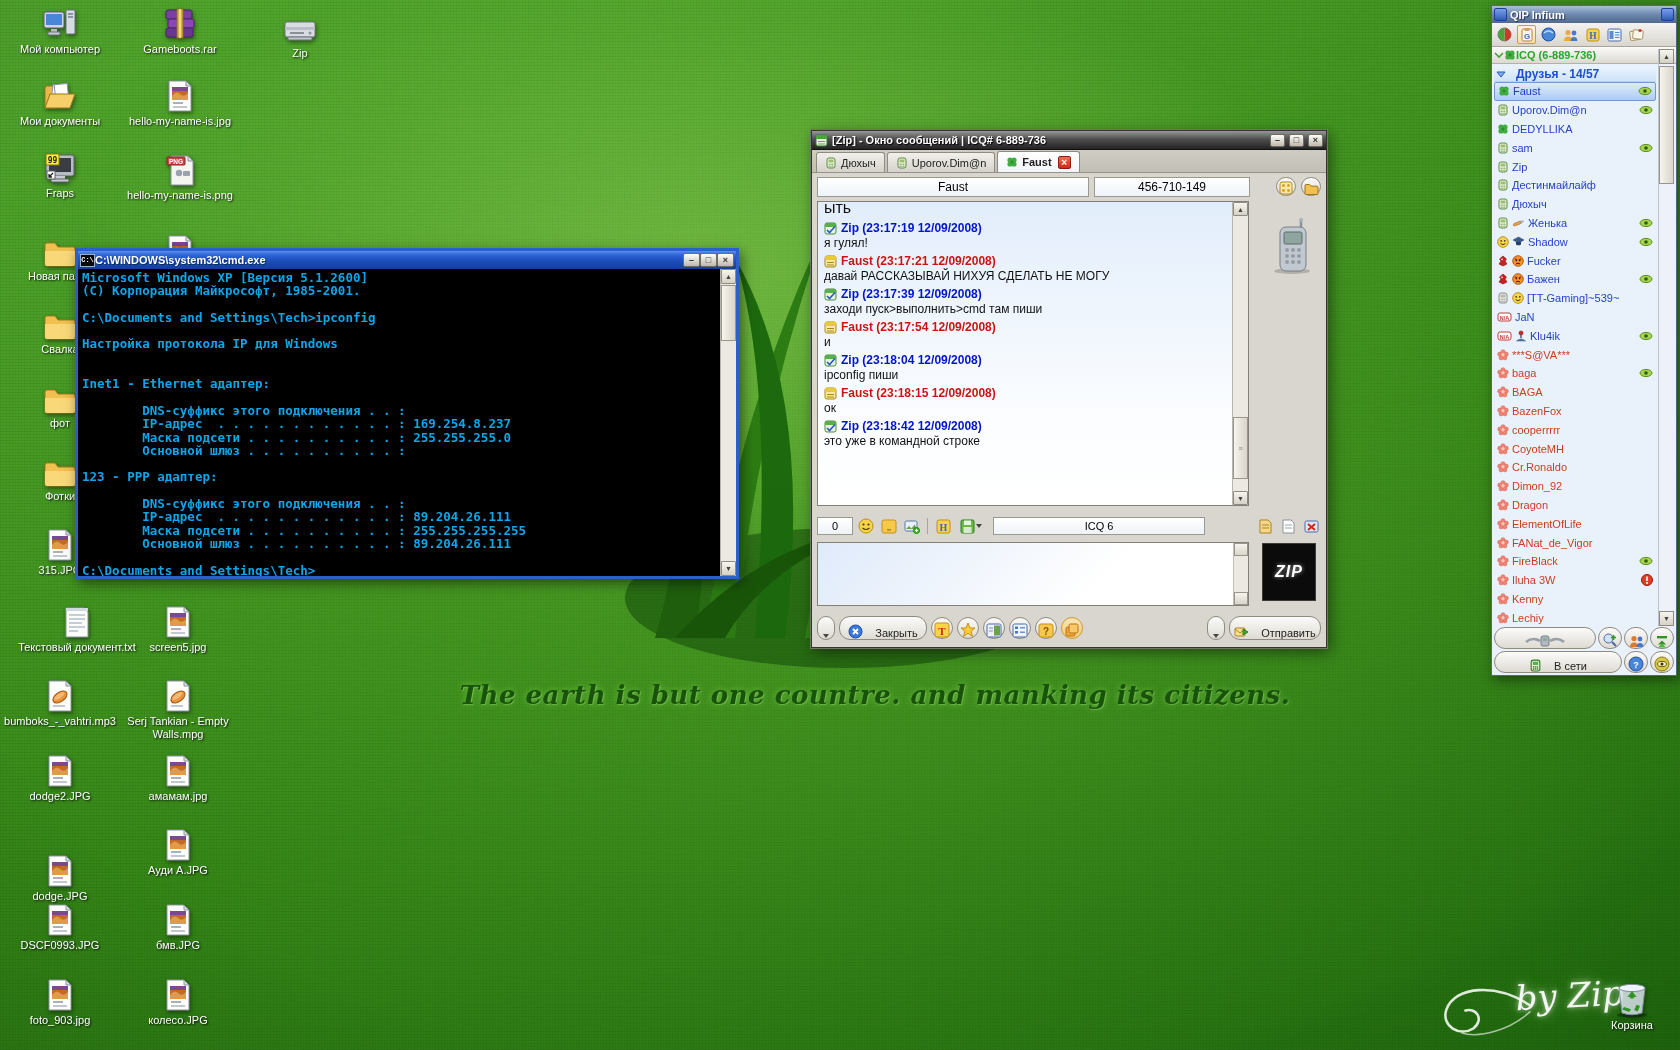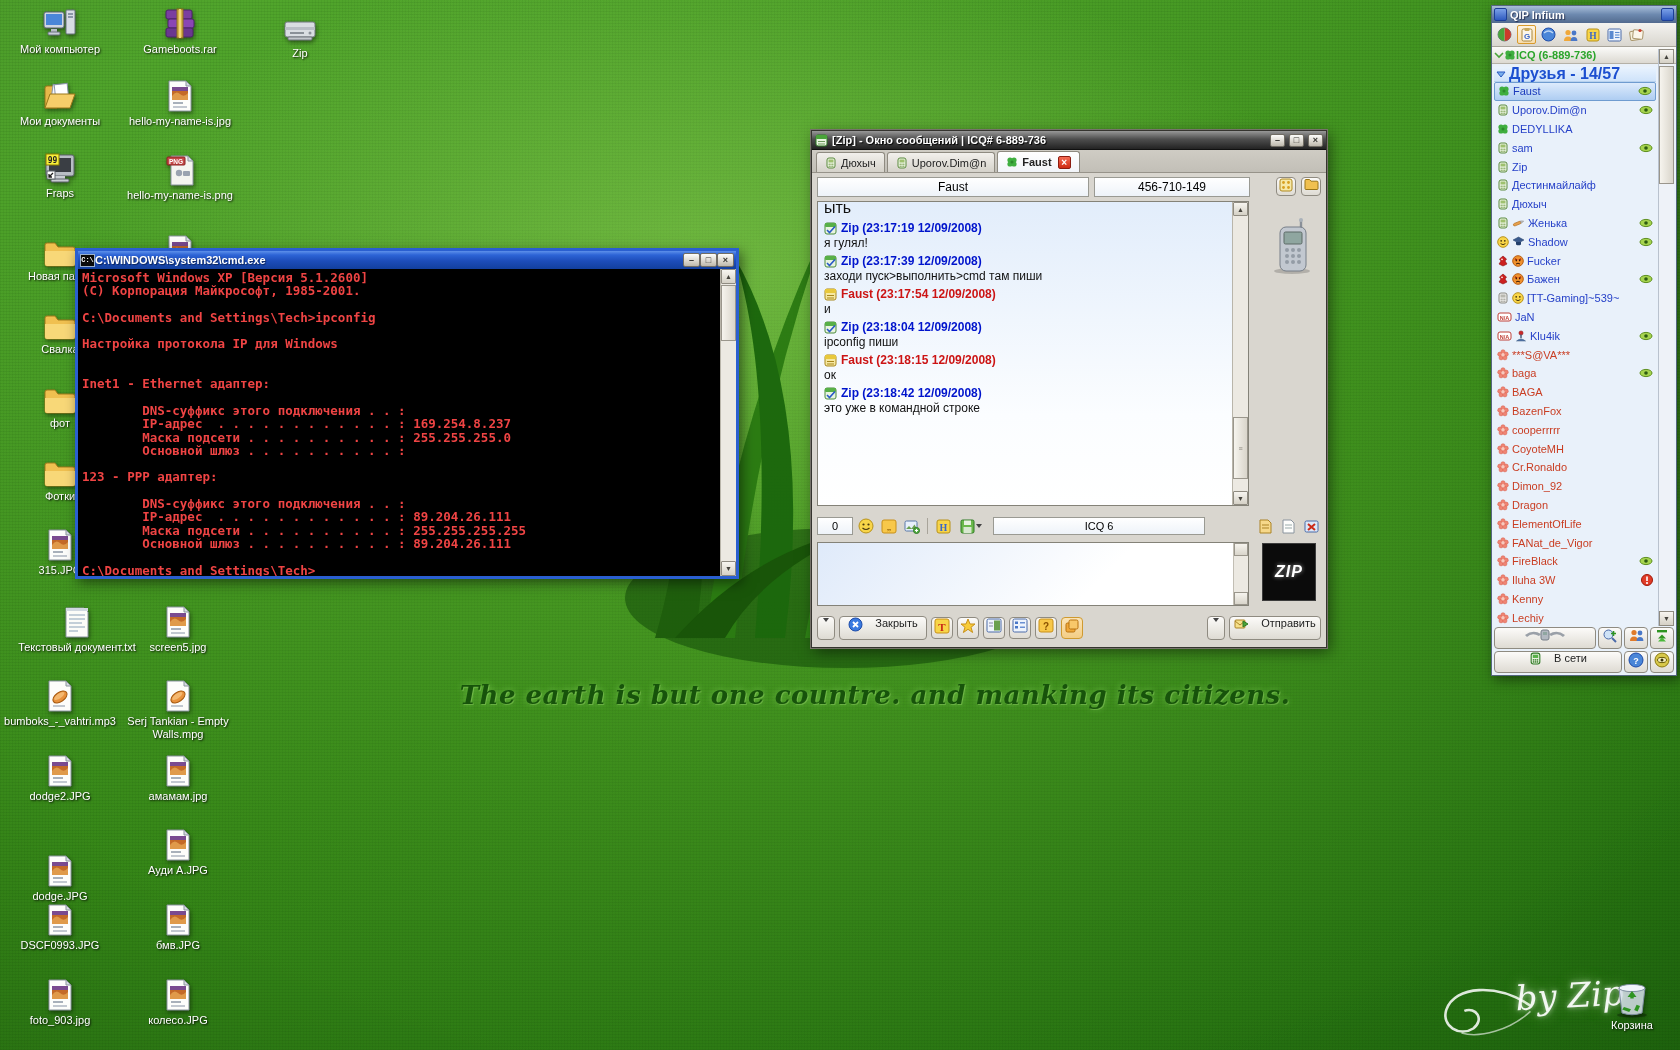--- a/index.html
+++ b/index.html
@@ -29,33 +29,33 @@
   .dicon-img{height:34px;display:flex;align-items:flex-end;justify-content:center;filter:drop-shadow(1px 2px 2px rgba(0,0,0,.45))}
   .dicon-label{margin-top:3px;font-size:11px;line-height:13px;color:#fff;text-align:center;max-width:118px;
     text-shadow:1px 1px 2px rgba(0,0,0,.9)}
   #recycle{position:absolute;left:1592px;top:978px;width:80px;z-index:3;display:flex;flex-direction:column;align-items:center}
   #recycle .dicon-label{margin-top:1px}
 
   
   .xp-btn{width:17px;height:14px;border:1px solid #716d64;border-radius:2px;display:flex;align-items:center;justify-content:center;
     font:bold 9px/9px "Liberation Sans",sans-serif;color:#33322e;background:linear-gradient(180deg,#fdfdfb,#d9d5cc 60%,#beb9ad)}
   .fieldish{border:1px solid #9a9a93;background:linear-gradient(180deg,#fff,#eef3f9);display:flex;align-items:center;justify-content:center}
-  .cbtn{border:1px solid #8f8b81;border-radius:4px;background:linear-gradient(180deg,#fcfbf9,#dedbd3);display:flex;align-items:flex-start;justify-content:center;gap:12px}
+  .cbtn{border:1px solid #8f8b81;border-radius:11px;background:linear-gradient(180deg,#fcfbf9,#dedbd3);display:flex;align-items:flex-end;justify-content:center;gap:12px}
 
   
   #cmd-window{position:absolute;left:75px;top:248px;width:664px;height:331px;z-index:10;background:#000;
     border:3px solid #2a5fd0;box-shadow:3px 4px 12px rgba(0,0,0,.5)}
   .cmd-title{height:18px;display:flex;align-items:center;padding:0 2px;
     background:linear-gradient(180deg,#5d90ea 0%,#2d64d6 22%,#1d4dba 55%,#123f9e 100%)}
   .cmd-icon{width:15px;height:13px;background:#0a0a0a;border:1px solid #9ab0cc;color:#fff;
     font:bold 7px/11px "Liberation Mono",monospace;text-align:center}
   .cmd-icon::before{content:"C:\\"}
   .cmd-title-text{flex:1;color:#fff;font-weight:bold;font-size:11px;text-shadow:1px 1px 1px rgba(0,0,0,.5);white-space:nowrap;overflow:hidden}
   .cmd-view{position:absolute;left:0;top:18px;right:16px;bottom:0;padding:2px 4px;overflow:hidden}
-  #cmd-pre{font:bold 12.5px/13.3px "DejaVu Sans Mono","Liberation Mono",monospace;color:#ef4444;white-space:pre}
+  #cmd-pre{font:bold 12.5px/13.3px "DejaVu Sans Mono","Liberation Mono",monospace;color:#0ea5e9;white-space:pre}
   .cmd-sb{position:absolute;top:18px;right:0;bottom:0;width:16px;background:#ece9e2;border-left:1px solid #b9b5aa}
   .sb-btn{position:absolute;left:0;right:0;height:15px;border:1px solid #8f8b81;border-radius:1px;
     background:linear-gradient(180deg,#f7f5f0,#d5d1c6);display:flex;align-items:center;justify-content:center;font-size:7px;color:#44423c}
   .cmd-thumb{position:absolute;top:16px;left:0;right:0;height:56px;border:1px solid #9a968c;
     background:linear-gradient(90deg,#f6f4ee,#d9d5cb)}
 
   
   #chat-window{position:absolute;left:811px;top:130px;width:516px;height:518px;z-index:20;background:#d9d6cf;
     border:1px solid #35342f;outline:1px solid #76736a;box-shadow:3px 4px 14px rgba(0,0,0,.5)}
   .chat-title{height:19px;display:flex;align-items:center;gap:4px;padding:0 3px;
@@ -113,21 +113,21 @@
     background:linear-gradient(180deg,#aabfda,#6d89af 50%,#526a8e)}
   .qip-title-text{flex:1;color:#fff;font-weight:bold;font-size:11px;text-shadow:1px 1px 1px rgba(0,0,30,.6)}
   .blue-sq{width:13px;height:13px;border:1px solid #1d3f96;border-radius:2px;background:linear-gradient(180deg,#7aa0e8,#2f5bc0)}
   .qip-toolbar{height:24px;display:flex;align-items:center;gap:3px;padding:0 3px;
     background:linear-gradient(180deg,#f4f3f0,#d9d6cf);border-bottom:1px solid #a8a49a}
   .qico{width:19px;height:19px;border:1px solid transparent;border-radius:2px;display:flex;align-items:center;justify-content:center}
   .qico.pressed{background:linear-gradient(#fff4de,#f7ddae);border:1px solid #d89a2c}
   .qip-icq-row{height:17px;display:flex;align-items:center;gap:0;padding:0 3px 0 2px;
     background:linear-gradient(180deg,#fbfbf9,#dcd9d1);border-bottom:1px solid #b5b1a7;font-weight:bold;font-size:11px;color:#2ba52b}
   .qip-list{position:absolute;left:2px;top:61px;right:20px;bottom:49px;overflow:hidden}
-  .qip-group{height:15px;display:flex;align-items:center;gap:3px;padding-left:2px;font-weight:bold;font-size:16px;color:#1c4fd0;
+  .qip-group{height:15px;display:flex;gap:10px;padding-left:2px;font-weight:bold;font-size:12px;color:#1c4fd0;
     background:linear-gradient(180deg,#e9f3fe,#cfe3fa);border-bottom:1px solid #b8d2ee}
   .crow{height:18.8px;display:flex;align-items:center;gap:3px;padding-left:3px;font-size:11px;white-space:nowrap}
   .crow.online .cname{color:#2641c8}
   .crow.offline .cname{color:#c93d22}
   .crow.selected{background:linear-gradient(180deg,#ddebfc,#aecdf2);border:1px solid #6f9cd0;border-radius:2px}
   .crow.selected .cname{color:#1c3bbc}
   .cright{margin-left:auto;margin-right:3px;display:flex}
   .gi{display:flex;align-items:center}
   .qip-lane{position:absolute;right:2px;top:43px;bottom:49px;width:16px;background:#eef2f8;border-left:1px solid #b9c2ce}
   .lane-btn{position:absolute;left:0;right:0;height:15px;border:1px solid #8f8b81;background:linear-gradient(180deg,#f7f5f0,#d5d1c6);
@@ -660,20 +660,36 @@
                 <rect x="1" y="1" width="11" height="11" rx="2" fill="#e8f4e0" stroke="#4a8a3c"></rect>
                 <rect x="1" y="1" width="11" height="4" rx="1" fill="#58b048"></rect>
                 <path d="M3 8 l2.5 2.5 L11 4.5" stroke="#2858c8" stroke-width="1.6" fill="none"></path>
               </svg>
             </span>
             <span>Zip (23:17:19 12/09/2008)</span>
           </div>
           <div class="msg-b">я гулял!</div>
         </div>
         <div class="msg">
+          <div class="msg-h in">
+            <span class="gi">
+              <svg width="13" height="13" viewBox="0 0 13 13">
+                <rect x="1" y="1" width="11" height="11" rx="2" fill="#f6e8a0" stroke="#a8871c"></rect>
+                <rect x="1" y="1" width="11" height="4" rx="1" fill="#e8c83c"></rect>
+                <g stroke="#a8871c" stroke-width="1">
+                  <line x1="3" y1="7.5" x2="10" y2="7.5"></line>
+                  <line x1="3" y1="10" x2="10" y2="10"></line>
+                </g>
+              </svg>
+            </span>
+            <span>Faust (23:17:21 12/09/2008)</span>
+          </div>
+          <div class="msg-b">давай РАССКАЗЫВАЙ НИХУЯ СДЕЛАТЬ НЕ МОГУ</div>
+        </div>
+        <div class="msg">
           <div class="msg-h out">
             <span class="gi">
               <svg width="13" height="13" viewBox="0 0 13 13">
                 <rect x="1" y="1" width="11" height="11" rx="2" fill="#e8f4e0" stroke="#4a8a3c"></rect>
                 <rect x="1" y="1" width="11" height="4" rx="1" fill="#58b048"></rect>
                 <path d="M3 8 l2.5 2.5 L11 4.5" stroke="#2858c8" stroke-width="1.6" fill="none"></path>
               </svg>
             </span>
             <span>Zip (23:17:39 12/09/2008)</span>
           </div>

